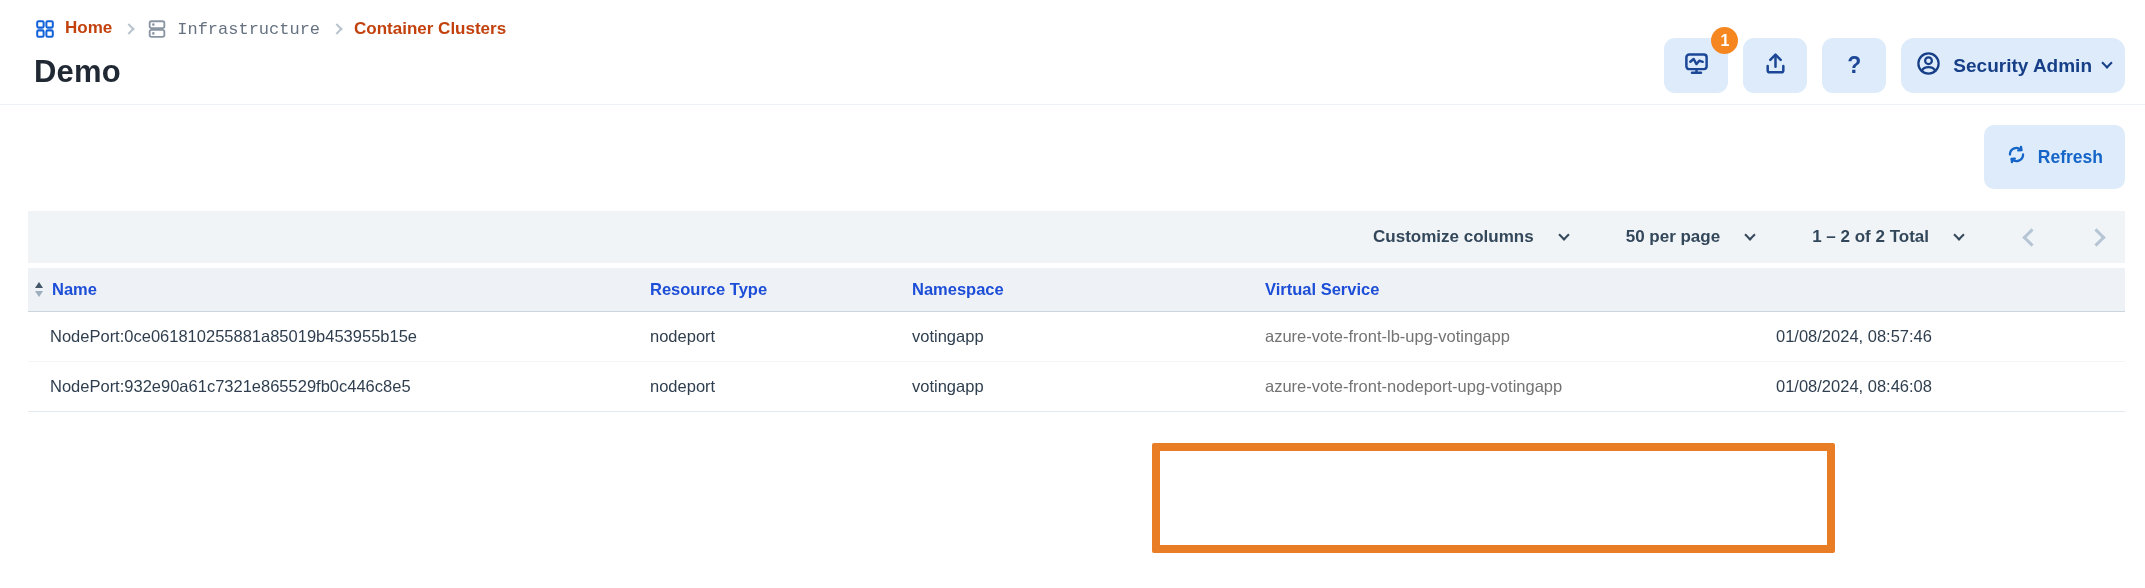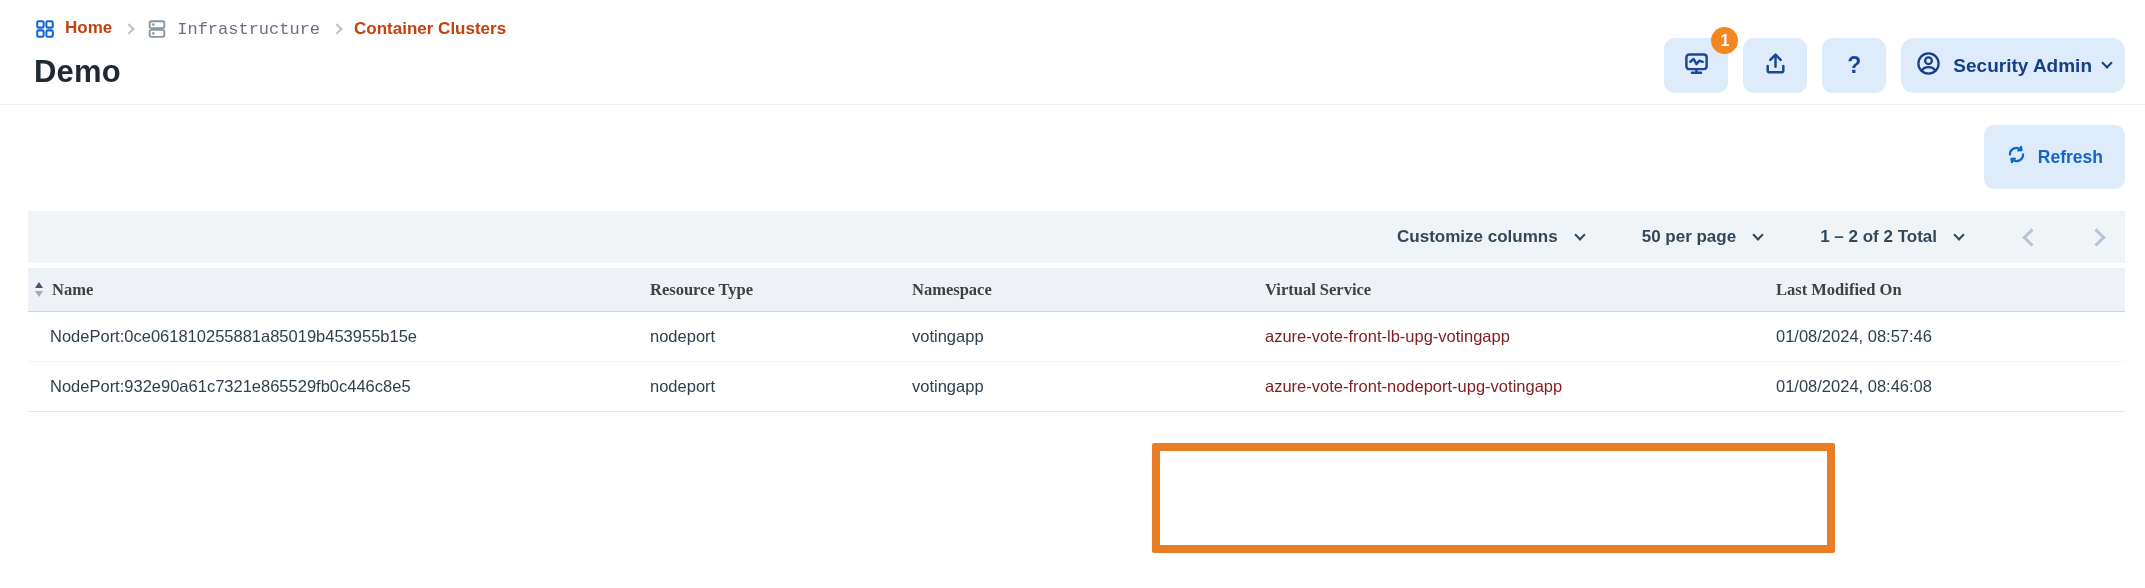--- a/index.html
+++ b/index.html
@@ -36,40 +36,40 @@
                        background:linear-gradient(90deg,#37b7f2,#0b63dc); }
 
   
   .refresh-row { display:flex; justify-content:flex-end; padding:20px 20px 22px 0; }
   .refresh-btn { display:flex; align-items:center; gap:11px; height:64px; padding:0 22px; border-radius:10px;
                  background:#ddebfb; color:#1565c8; font-size:17.5px; font-weight:700; cursor:pointer; }
 
   
   .toolbar { margin:0 20px 5px 28px; height:52px; background:#f1f4f7; display:flex; align-items:center;
              justify-content:flex-end; gap:58px; padding-right:22px; font-size:17px; font-weight:700; color:#33475a; }
-  .tb-item { display:flex; align-items:center; gap:18px; cursor:pointer; }
+  .tb-item { display:flex; align-items:center; gap:26px; cursor:pointer; }
   .pager { display:flex; align-items:center; gap:52px; margin-left:4px; }
   .pchev { width:13px; height:13px; border-right:3.2px solid #b5c5d4; border-bottom:3.2px solid #b5c5d4; cursor:pointer; }
   .pchev.left { transform:rotate(135deg); }
   .pchev.right { transform:rotate(-45deg); }
 
   
   .grid { display:grid; grid-template-columns:622px 262px 353px 511px 1fr; align-items:center; }
   .thead { margin:0 20px 0 28px; height:44px; background:#eef1f5; border-bottom:1px solid #ccd6de;
-           font-size:16.5px; font-weight:700; color:#404040;font-family:Liberation Serif, serif; }
+           font-size:16.5px; font-weight:700; color:#1d4ed8; }
   .th-name { display:flex; align-items:center; gap:9px; padding-left:7px; cursor:pointer; }
   .sort { display:inline-flex; flex-direction:column; gap:2.5px; }
   .sort .up   { width:0; height:0; border-left:4.5px solid transparent; border-right:4.5px solid transparent; border-bottom:6px solid #43566a; }
   .sort .down { width:0; height:0; border-left:4.5px solid transparent; border-right:4.5px solid transparent; border-top:6px solid #9daebf; }
 
   .trow { margin:0 20px 0 28px; height:50px; font-size:16.5px; color:#2f3e4e; background:#fff; }
   .trow.r1 { border-bottom:1px solid #f3f6f9; }
   .trow.r2 { border-bottom:1px solid #e3e9ee; }
   .cell-name { padding-left:22px; }
-  .link { color:#7f1d1d; cursor:pointer; text-decoration:none; font-weight:500;text-align:center; }
+  .link { color:#737373; cursor:pointer; text-decoration:none; font-weight:500;text-align:center; }
 
   
   .highlight-box { position:absolute; left:1152px; top:443px; width:683px; height:110px;
                    border:8px solid #e87d26; border-radius:2px; z-index:5; pointer-events:none; }
 </style>
 </head>
 <body>
 
 <div class="page">
 
@@ -180,21 +180,20 @@
     <div class="th-name">
       <span class="sort">
           <span class="up"></span>
           <span class="down"></span>
         </span>
       <span>Name</span>
     </div>
     <div>Resource Type</div>
     <div>Namespace</div>
     <div>Virtual Service</div>
-    <div>Last Modified On</div>
   </div>
 
   <div class="grid trow r1">
     <div class="cell-name">NodePort:0ce061810255881a85019b453955b15e</div>
     <div>nodeport</div>
     <div>votingapp</div>
     <div><a class="link">azure-vote-front-lb-upg-votingapp</a></div>
     <div>01/08/2024, 08:57:46</div>
   </div>
 

